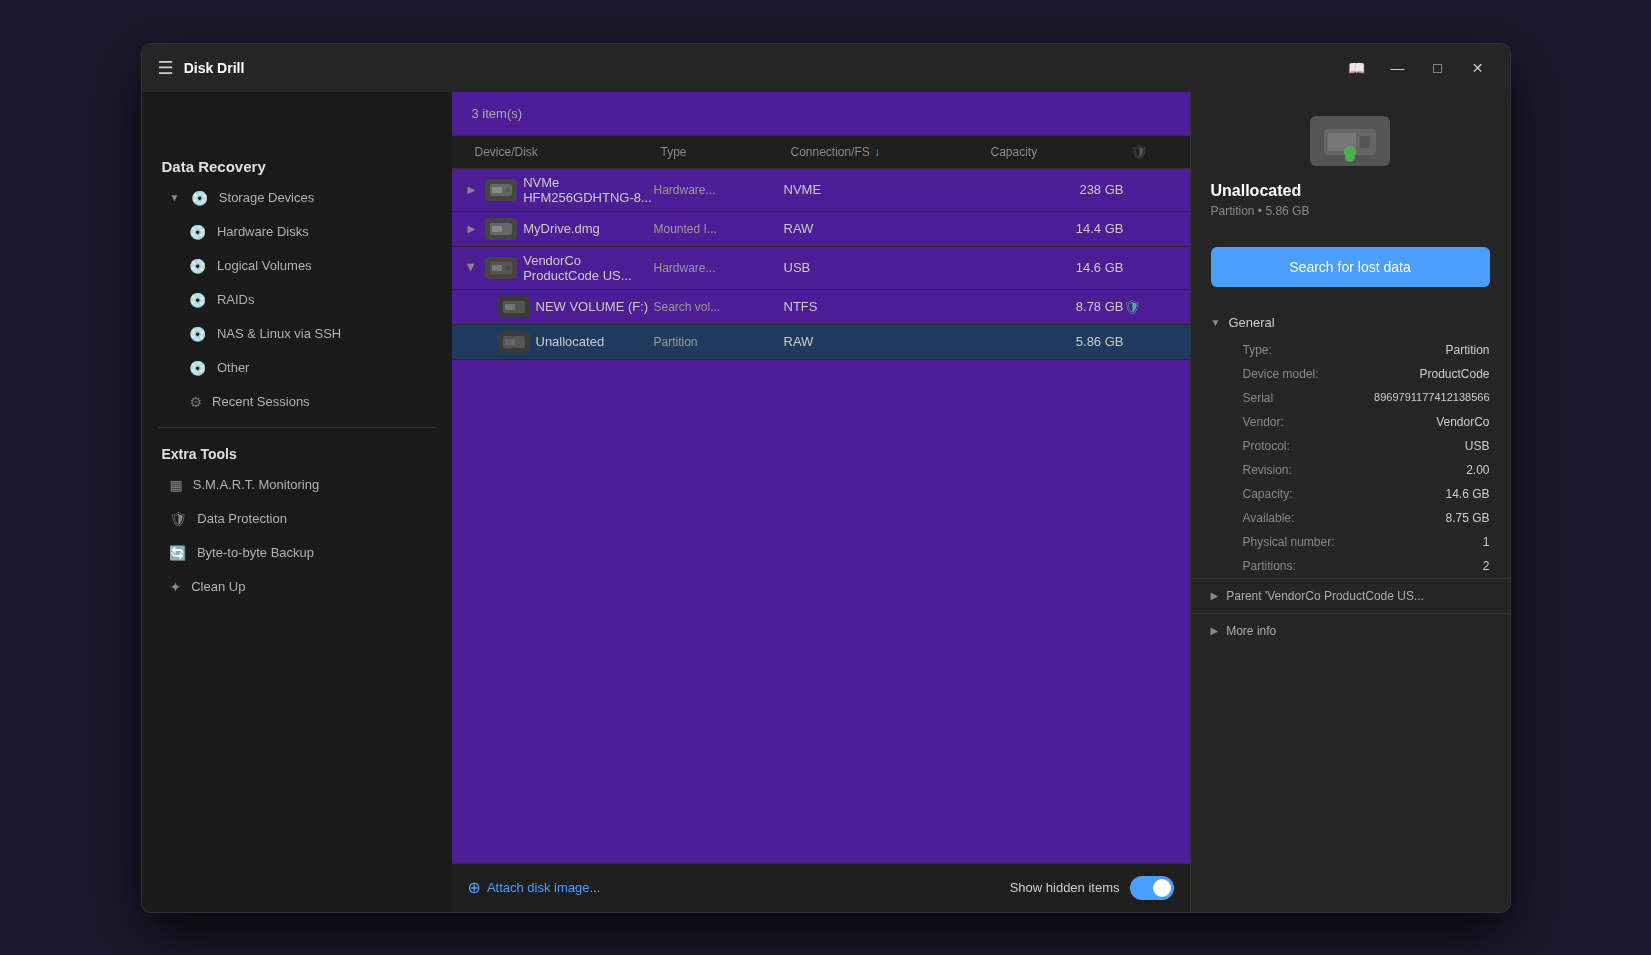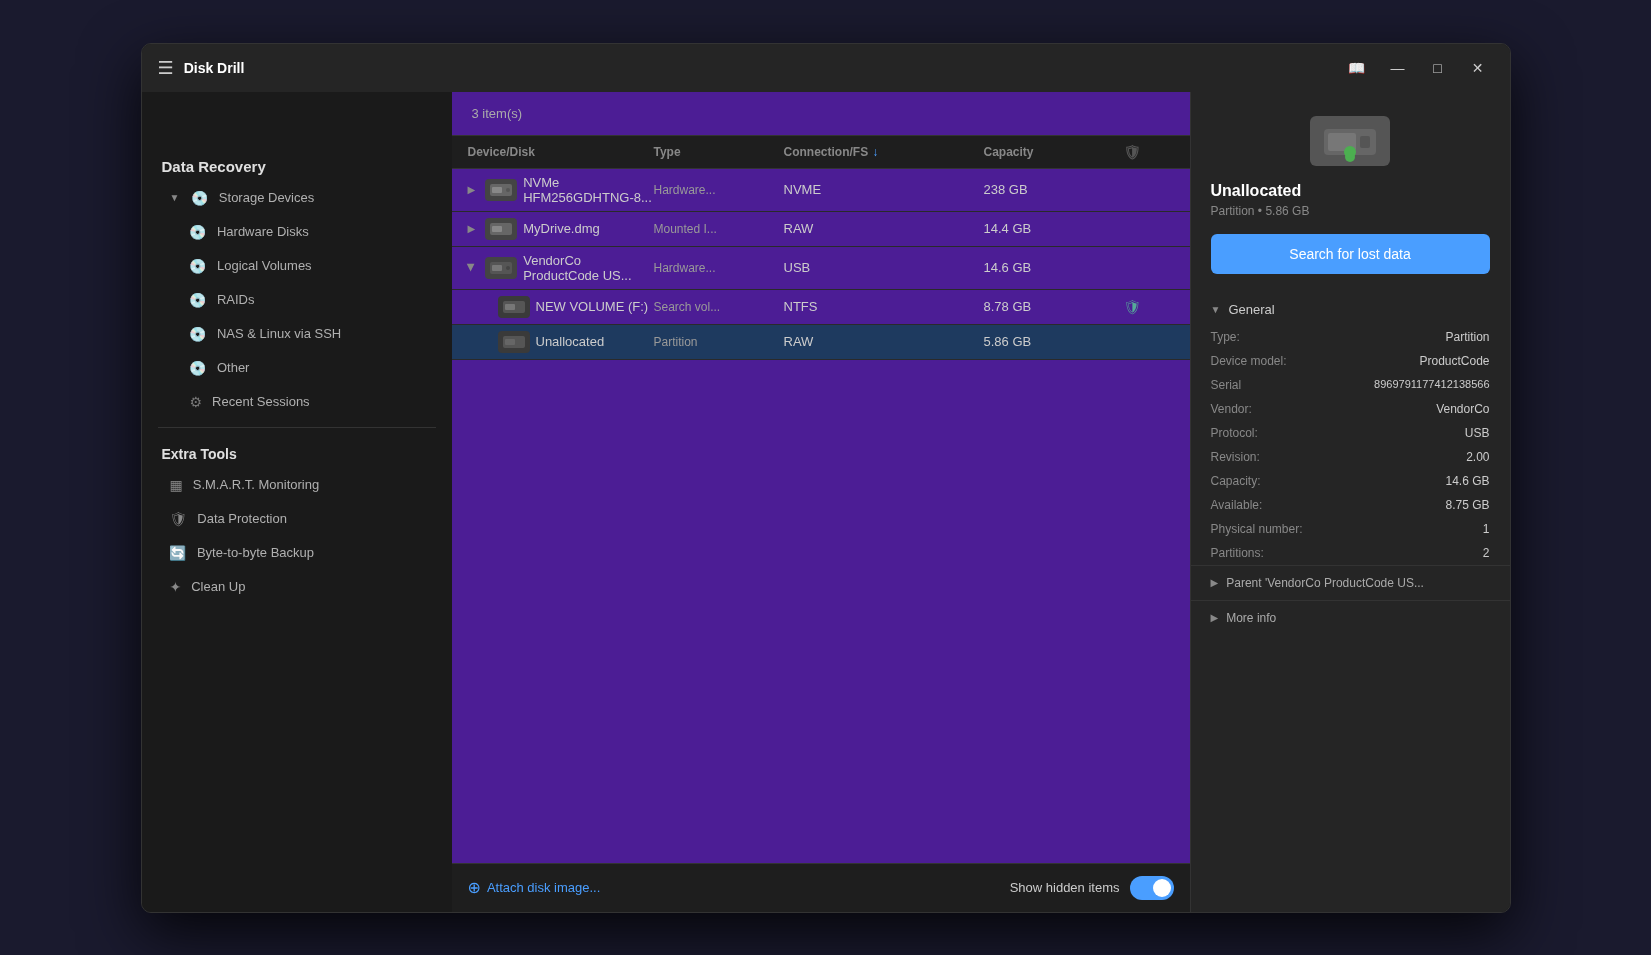--- a/index.html
+++ b/index.html
@@ -145,25 +145,26 @@
       padding: 8px 16px;
       border-bottom: 1px solid #333;
       background: #1e1e1e;
       position: sticky;
       top: 0;
       z-index: 2;
     }
     .table-header-cell {
       color: #888;
       font-size: 12px;
-      font-weight: 700;
+      font-weight: 400;
       display: flex;
       align-items: center;
       gap: 4px;
       cursor: pointer;
+      margin-left: 7px;
     }
     .table-row {
       display: grid;
       grid-template-columns: 1fr 130px 200px 140px 50px;
       padding: 6px 16px;
       border-bottom: 1px solid #2a2a2a;
       align-items: center;
       cursor: pointer;
     }
     .table-row.selected { background: #1e3a5f; }
@@ -195,21 +196,21 @@
       margin-right: 4px;
     }
     .sub-item-indent {
       padding-left: 30px;
     }
     .badge-shield {
       color: #5a9;
       font-size: 14px;
     }
     .type-text { color: #999; font-size: 12px; }
-    .capacity-text { color: #ccc; font-size: 13px; text-align: right; justify-content: flex-start; }
+    .capacity-text { color: #ccc; font-size: 13px; text-align: right; justify-content: flex-end; }
 
     
     .bottom-bar {
       display: flex;
       align-items: center;
       padding: 12px 16px;
       border-top: 1px solid #333;
       background: #1e1e1e;
       gap: 20px;
     }
@@ -289,21 +290,21 @@
       font-size: 16px;
       font-weight: 600;
       padding: 0 20px 4px;
     }
     .right-panel-subtitle {
       color: #888;
       font-size: 12px;
       padding: 0 20px 16px;
     }
     .search-btn {
-      margin: 0 20px 20px;
+      margin: 13px 20px 20px;
       background: #4a9eff;
       color: white;
       border: none;
       border-radius: 6px;
       padding: 12px 20px;
       font-size: 14px;
       font-weight: 500;
       cursor: pointer;
       width: calc(100% - 40px);
     }
@@ -317,20 +318,21 @@
       font-size: 13px;
       font-weight: 500;
       cursor: pointer;
     }
     .section-header .chevron { color: #888; font-size: 10px; }
 
     .info-row {
       display: flex;
       justify-content: space-between;
       padding: 5px 20px;
+      margin-left: 32px;
     }
     .info-label {
       color: #888;
       font-size: 12px;
     }
     .info-value {
       color: #ccc;
       font-size: 12px;
       text-align: right;
     }

